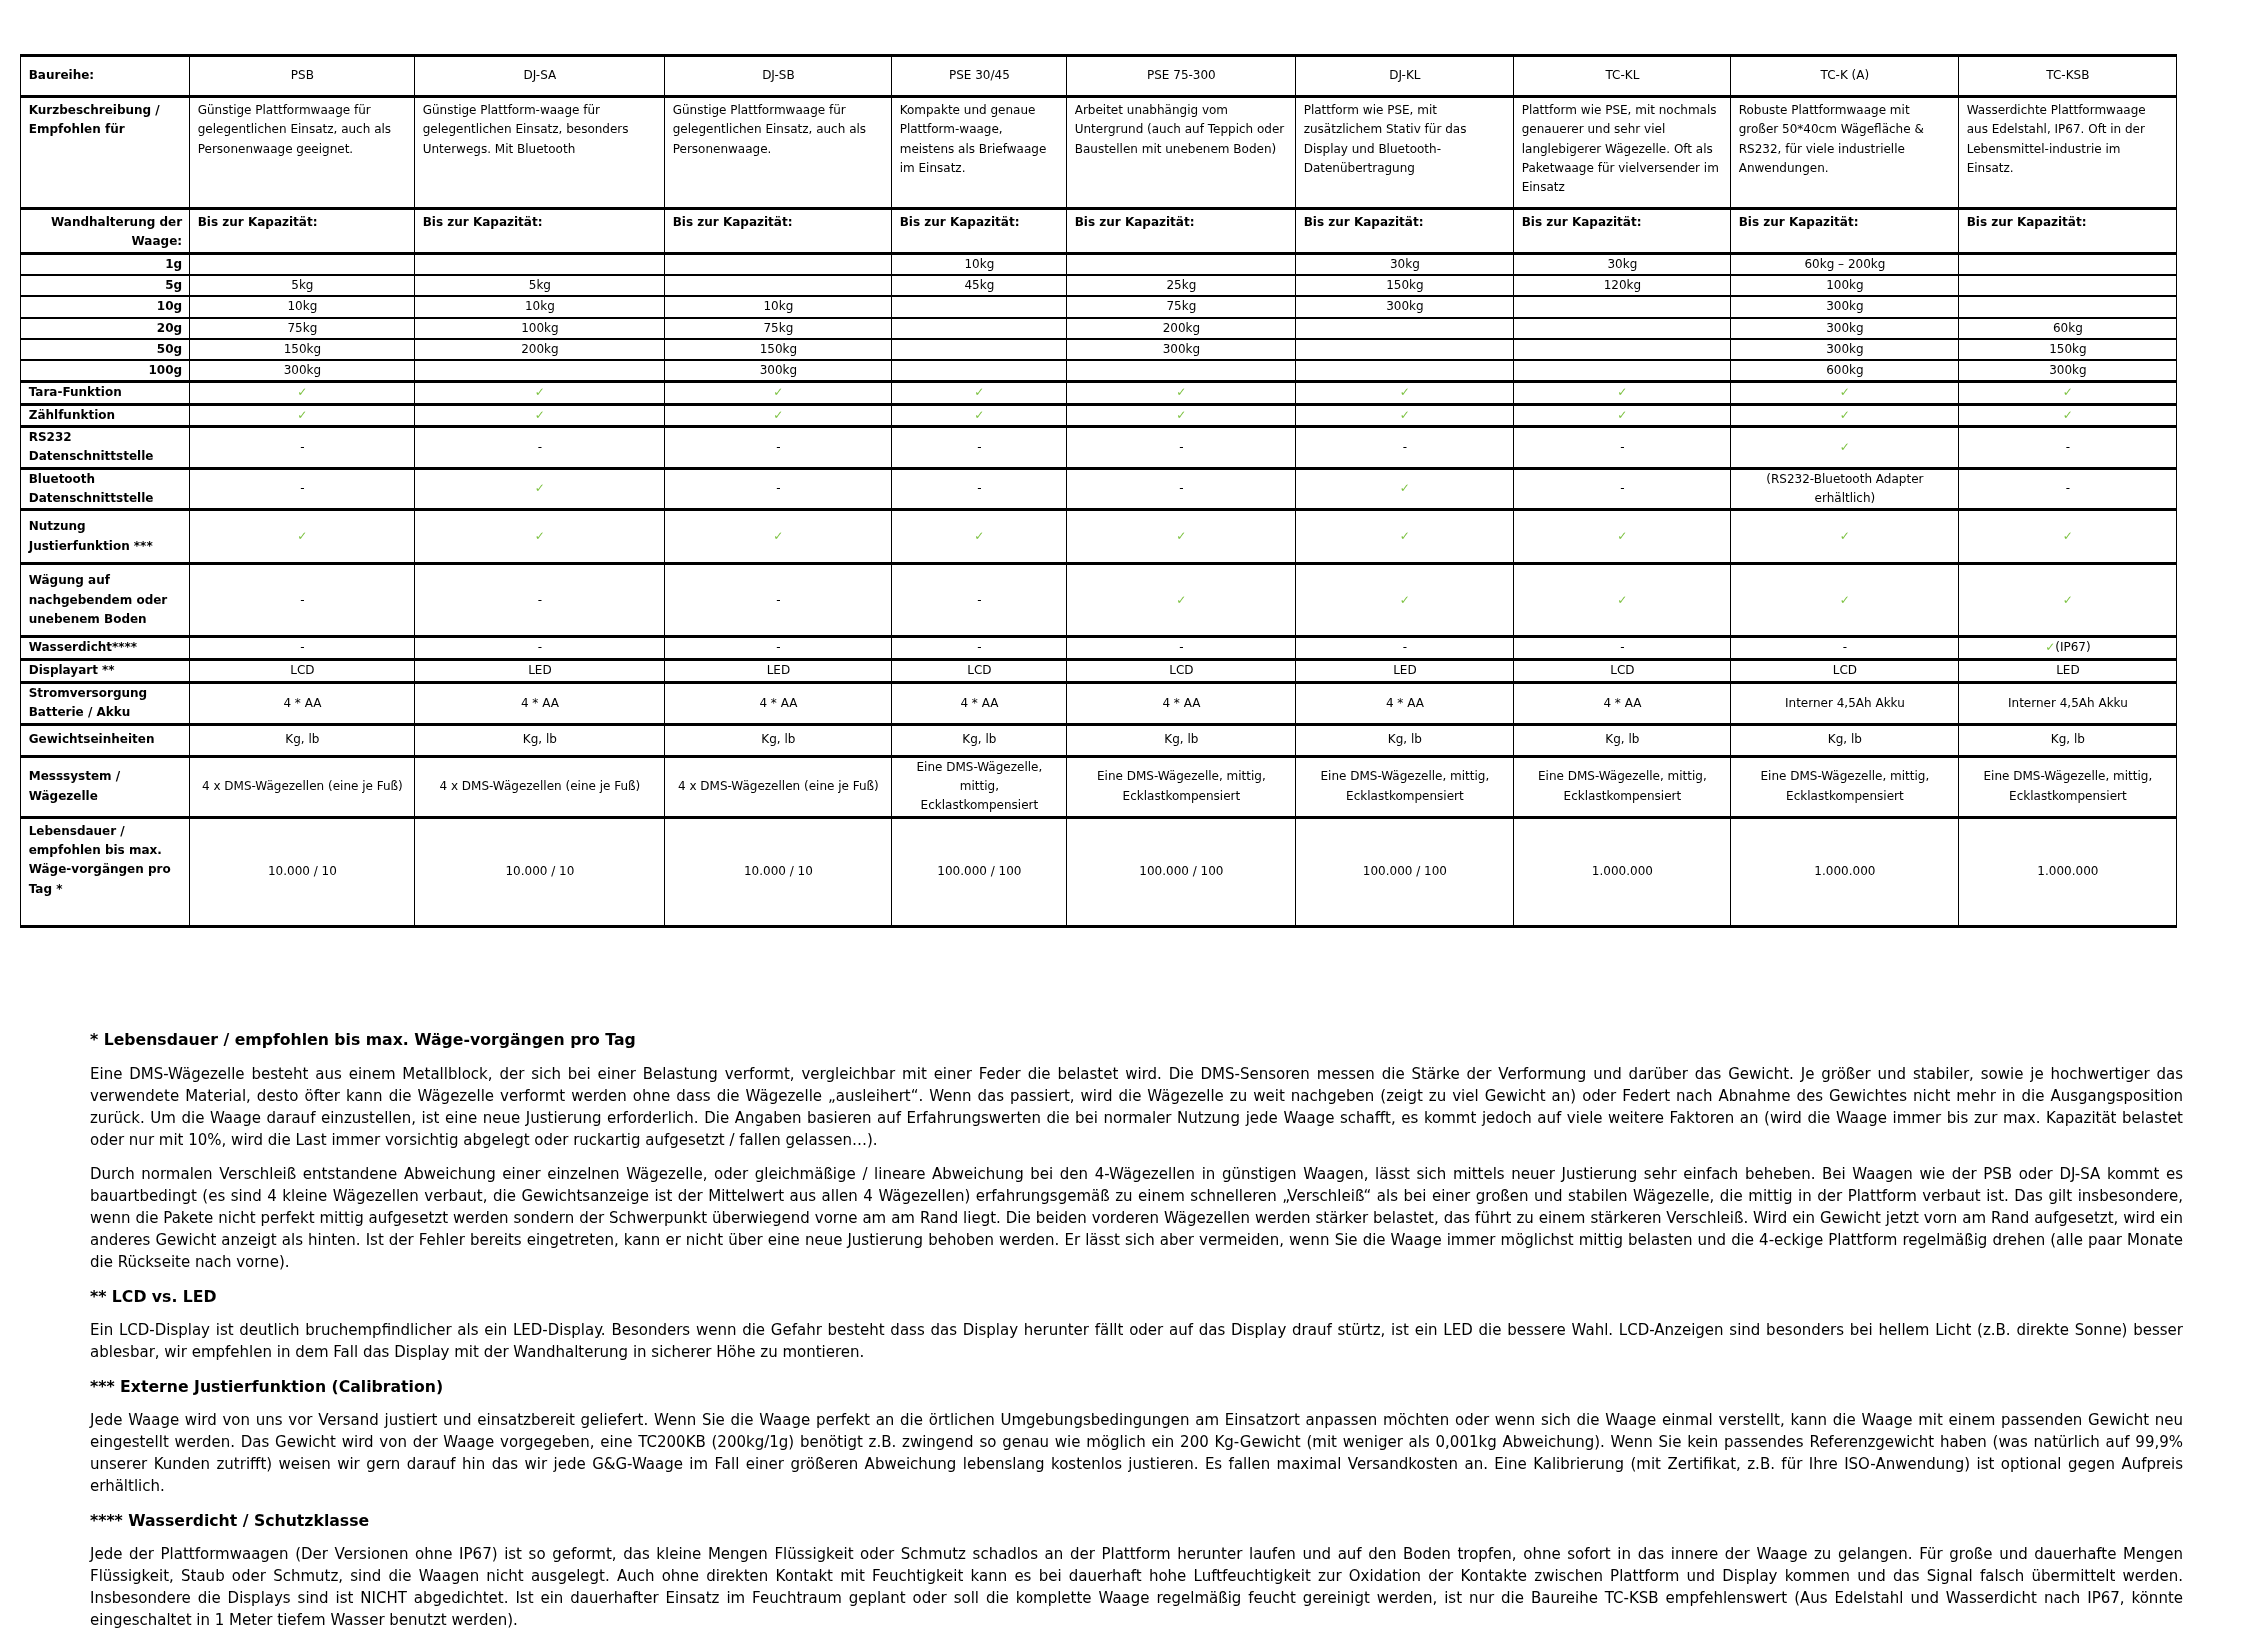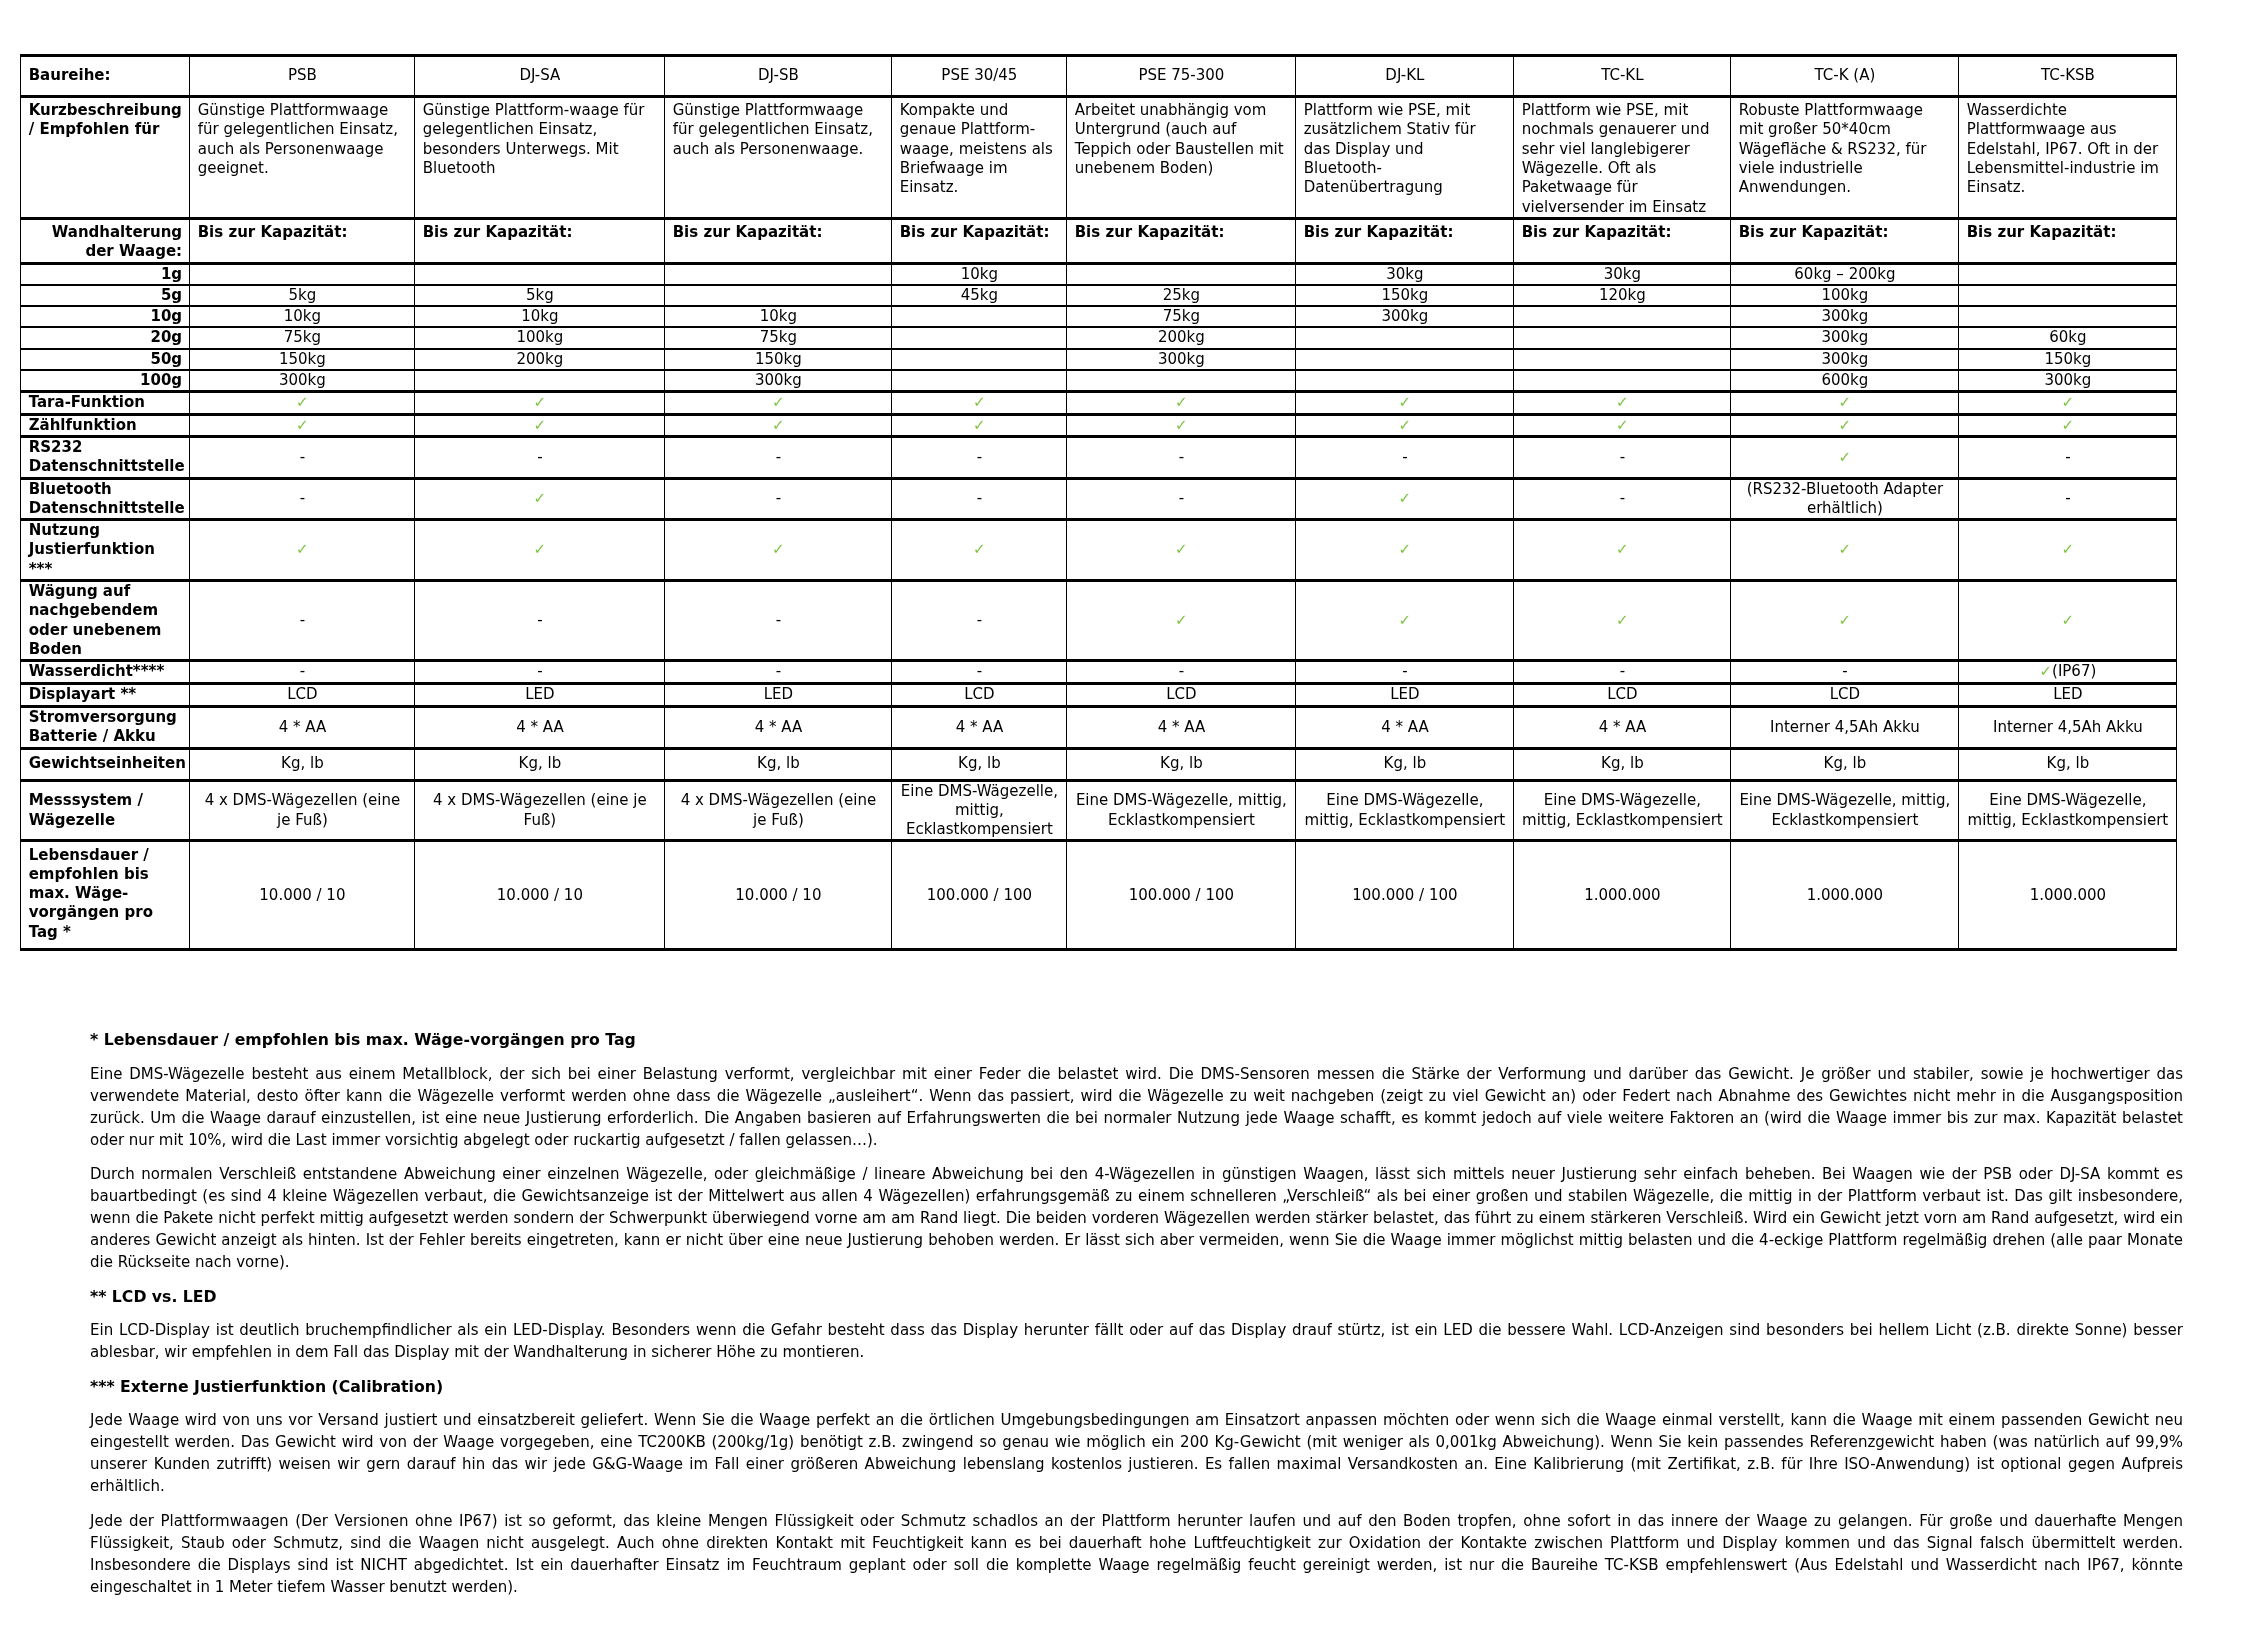--- a/index.html
+++ b/index.html
@@ -1,20 +1,20 @@
 <!DOCTYPE html>
 <html style="font-size:8.4px"><head>
 <meta charset="utf-8">
 <style>
   html, body { margin: 0; padding: 0; background: #ffffff; }
   body { width: 2261px; height: 1644px; position: relative; overflow: hidden;
          font-family: "DejaVu Sans", sans-serif; color: #000; }
   .sheet { position: absolute; left: 20.4px; top: 54px; }
   table.cmp { border-collapse: collapse; table-layout: fixed; width: 2155px;
-              font-family: "DejaVu Sans", sans-serif; font-size: 15px; line-height: 19.3px; }
+              font-family: "DejaVu Sans", sans-serif; font-size: 12px; line-height: 19.3px; }
   table.cmp td { border-left: 1px solid #000; border-right: 1px solid #000;
                  border-top: 3.7px solid #000; border-bottom: 3.7px solid #000;
                  padding: 0 7.3px; vertical-align: middle; overflow: hidden; }
   table.cmp td.lbl { font-weight: bold; text-align: left; }
   table.cmp td.lbl.r { text-align: right; }
   table.cmp td.c { text-align: center; }
   table.cmp td.t { vertical-align: top; padding-top: 3.1px; }
   table.cmp tr.thin td { border-top-width: 2.1px; border-bottom-width: 2.1px; }
   .hdr td { vertical-align: top; padding-top: 1px; }
   .hdr td.c { font-weight: normal; }
@@ -300,15 +300,16 @@
 </div>
 
 <div class="notes" id="notes">
     <h3>* Lebensdauer / empfohlen bis max. Wäge-vorgängen pro Tag</h3>
     <p>Eine DMS-Wägezelle besteht aus einem Metallblock, der sich bei einer Belastung verformt, vergleichbar mit einer Feder die belastet wird. Die DMS-Sensoren messen die Stärke der Verformung und darüber das Gewicht. Je größer und stabiler, sowie je hochwertiger das verwendete Material, desto öfter kann die Wägezelle verformt werden ohne dass die Wägezelle „ausleihert“. Wenn das passiert, wird die Wägezelle zu weit nachgeben (zeigt zu viel Gewicht an) oder Federt nach Abnahme des Gewichtes nicht mehr in die Ausgangsposition zurück. Um die Waage darauf einzustellen, ist eine neue Justierung erforderlich. Die Angaben basieren auf Erfahrungswerten die bei normaler Nutzung jede Waage schafft, es kommt jedoch auf viele weitere Faktoren an (wird die Waage immer bis zur max. Kapazität belastet oder nur mit 10%, wird die Last immer vorsichtig abgelegt oder ruckartig aufgesetzt / fallen gelassen…).</p>
     <p>Durch normalen Verschleiß entstandene Abweichung einer einzelnen Wägezelle, oder gleichmäßige / lineare Abweichung bei den 4-Wägezellen in günstigen Waagen, lässt sich mittels neuer Justierung sehr einfach beheben. Bei Waagen wie der PSB oder DJ-SA kommt es bauartbedingt (es sind 4 kleine Wägezellen verbaut, die Gewichtsanzeige ist der Mittelwert aus allen 4 Wägezellen) erfahrungsgemäß zu einem schnelleren „Verschleiß“ als bei einer großen und stabilen Wägezelle, die mittig in der Plattform verbaut ist. Das gilt insbesondere, wenn die Pakete nicht perfekt mittig aufgesetzt werden sondern der Schwerpunkt überwiegend vorne am am Rand liegt. Die beiden vorderen Wägezellen werden stärker belastet, das führt zu einem stärkeren Verschleiß. Wird ein Gewicht jetzt vorn am Rand aufgesetzt, wird ein anderes Gewicht anzeigt als hinten. Ist der Fehler bereits eingetreten, kann er nicht über eine neue Justierung behoben werden. Er lässt sich aber vermeiden, wenn Sie die Waage immer möglichst mittig belasten und die 4-eckige Plattform regelmäßig drehen (alle paar Monate die Rückseite nach vorne).</p>
     <h3>** LCD vs. LED</h3>
     <p>Ein LCD-Display ist deutlich bruchempfindlicher als ein LED-Display. Besonders wenn die Gefahr besteht dass das Display herunter fällt oder auf das Display drauf stürtz, ist ein LED die bessere Wahl. LCD-Anzeigen sind besonders bei hellem Licht (z.B. direkte Sonne) besser ablesbar, wir empfehlen in dem Fall das Display mit der Wandhalterung in sicherer Höhe zu montieren.</p>
     <h3>*** Externe Justierfunktion (Calibration)</h3>
     <p>Jede Waage wird von uns vor Versand justiert und einsatzbereit geliefert. Wenn Sie die Waage perfekt an die örtlichen Umgebungsbedingungen am Einsatzort anpassen möchten oder wenn sich die Waage einmal verstellt, kann die Waage mit einem passenden Gewicht neu eingestellt werden. Das Gewicht wird von der Waage vorgegeben, eine TC200KB (200kg/1g) benötigt z.B. zwingend so genau wie möglich ein 200 Kg-Gewicht (mit weniger als 0,001kg Abweichung). Wenn Sie kein passendes Referenzgewicht haben (was natürlich auf 99,9% unserer Kunden zutrifft) weisen wir gern darauf hin das wir jede G&amp;G-Waage im Fall einer größeren Abweichung lebenslang kostenlos justieren. Es fallen maximal Versandkosten an. Eine Kalibrierung (mit Zertifikat, z.B. für Ihre ISO-Anwendung) ist optional gegen Aufpreis erhältlich.</p>
+    <h3>**** Wasserdicht / Schutzklasse</h3>
     <p>Jede der Plattformwaagen (Der Versionen ohne IP67) ist so geformt, das kleine Mengen Flüssigkeit oder Schmutz schadlos an der Plattform herunter laufen und auf den Boden tropfen, ohne sofort in das innere der Waage zu gelangen. Für große und dauerhafte Mengen Flüssigkeit, Staub oder Schmutz, sind die Waagen nicht ausgelegt. Auch ohne direkten Kontakt mit Feuchtigkeit kann es bei dauerhaft hohe Luftfeuchtigkeit zur Oxidation der Kontakte zwischen Plattform und Display kommen und das Signal falsch übermittelt werden. Insbesondere die Displays sind ist NICHT abgedichtet. Ist ein dauerhafter Einsatz im Feuchtraum geplant oder soll die komplette Waage regelmäßig feucht gereinigt werden, ist nur die Baureihe TC-KSB empfehlenswert (Aus Edelstahl und Wasserdicht nach IP67, könnte eingeschaltet in 1 Meter tiefem Wasser benutzt werden).</p>
   </div>
 
 
 </body></html>

